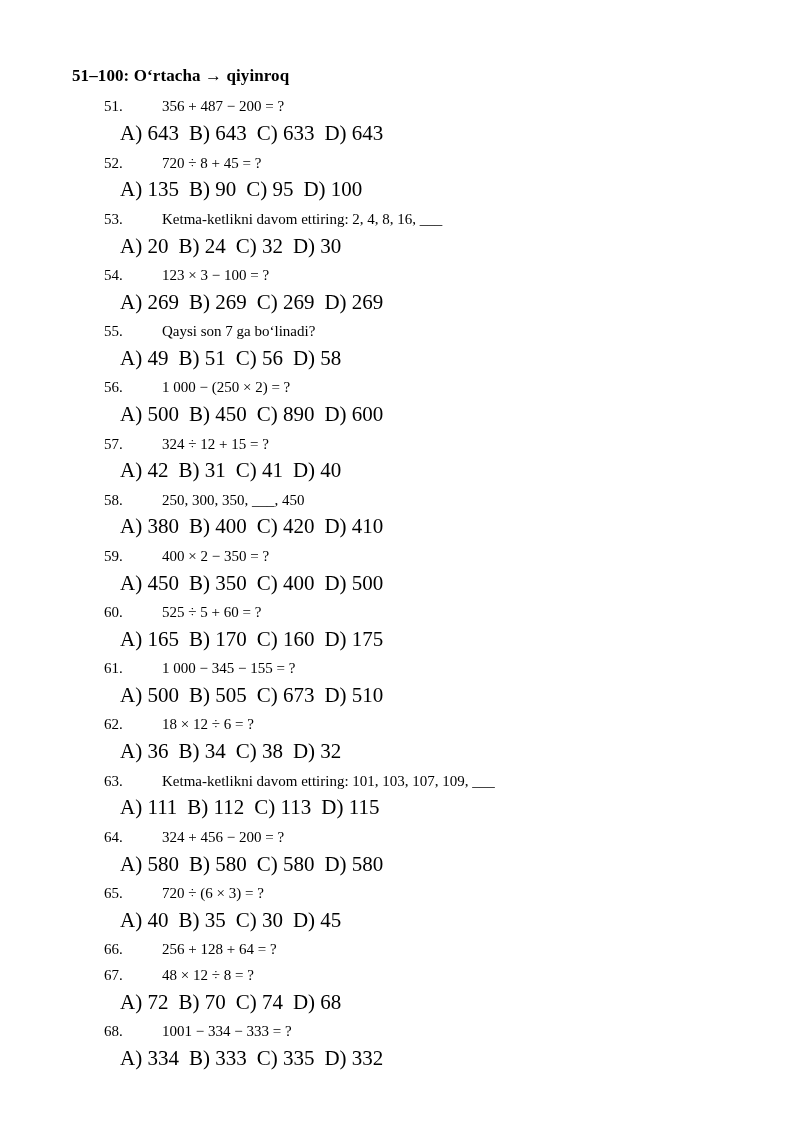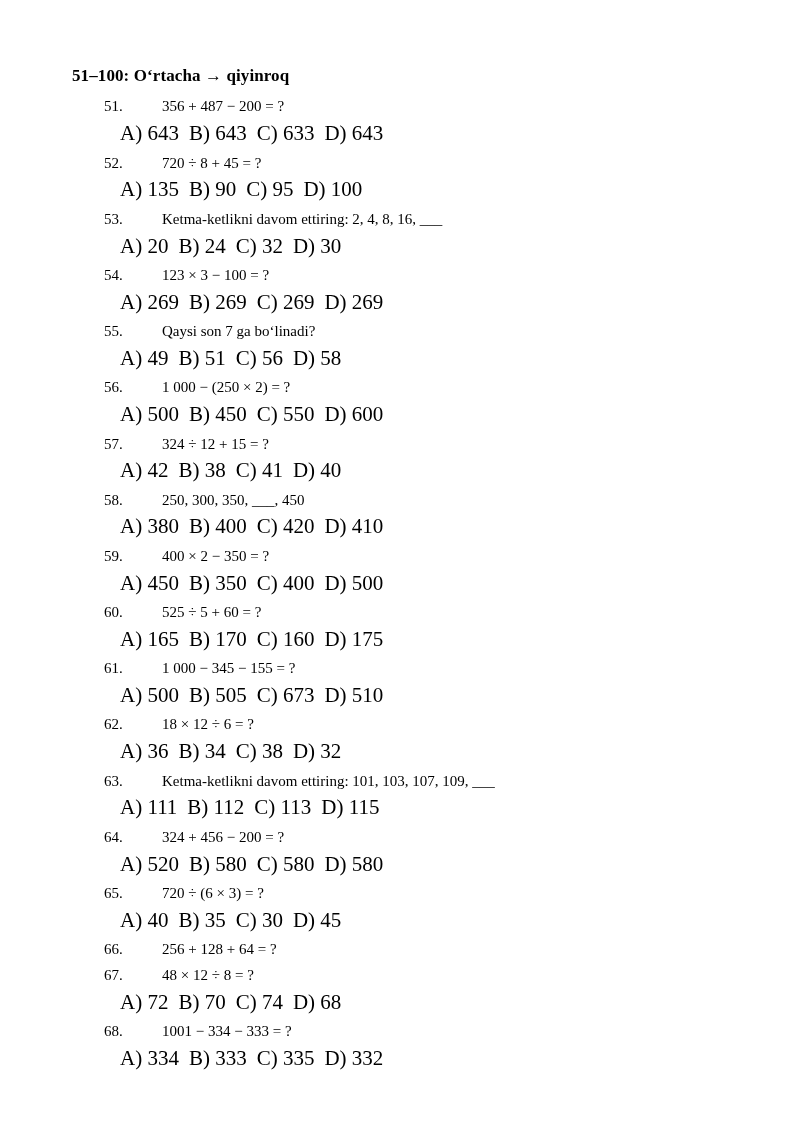--- a/index.html
+++ b/index.html
@@ -92,25 +92,25 @@
         <div class="q-block">
           <div class="q-line"><span class="q-num">54.</span><span class="q-text">123 × 3 − 100 = ?</span></div>
           <div class="opt-line"><span class="opt">A) 269</span><span class="opt-sep">&nbsp;</span><span class="opt">B) 269</span><span class="opt-sep">&nbsp;</span><span class="opt">C) 269</span><span class="opt-sep">&nbsp;</span><span class="opt">D) 269</span></div>
         </div>
         <div class="q-block">
           <div class="q-line"><span class="q-num">55.</span><span class="q-text">Qaysi son 7 ga bo‘linadi?</span></div>
           <div class="opt-line"><span class="opt">A) 49</span><span class="opt-sep">&nbsp;</span><span class="opt">B) 51</span><span class="opt-sep">&nbsp;</span><span class="opt">C) 56</span><span class="opt-sep">&nbsp;</span><span class="opt">D) 58</span></div>
         </div>
         <div class="q-block">
           <div class="q-line"><span class="q-num">56.</span><span class="q-text">1 000 − (250 × 2) = ?</span></div>
-          <div class="opt-line"><span class="opt">A) 500</span><span class="opt-sep">&nbsp;</span><span class="opt">B) 450</span><span class="opt-sep">&nbsp;</span><span class="opt">C) 550</span><span class="opt-sep">&nbsp;</span><span class="opt">D) 600</span></div>
+          <div class="opt-line"><span class="opt">A) 500</span><span class="opt-sep">&nbsp;</span><span class="opt">B) 450</span><span class="opt-sep">&nbsp;</span><span class="opt">C) 890</span><span class="opt-sep">&nbsp;</span><span class="opt">D) 600</span></div>
         </div>
         <div class="q-block">
           <div class="q-line"><span class="q-num">57.</span><span class="q-text">324 ÷ 12 + 15 = ?</span></div>
-          <div class="opt-line"><span class="opt">A) 42</span><span class="opt-sep">&nbsp;</span><span class="opt">B) 38</span><span class="opt-sep">&nbsp;</span><span class="opt">C) 41</span><span class="opt-sep">&nbsp;</span><span class="opt">D) 40</span></div>
+          <div class="opt-line"><span class="opt">A) 42</span><span class="opt-sep">&nbsp;</span><span class="opt">B) 31</span><span class="opt-sep">&nbsp;</span><span class="opt">C) 41</span><span class="opt-sep">&nbsp;</span><span class="opt">D) 40</span></div>
         </div>
         <div class="q-block">
           <div class="q-line"><span class="q-num">58.</span><span class="q-text">250, 300, 350, ___, 450</span></div>
           <div class="opt-line"><span class="opt">A) 380</span><span class="opt-sep">&nbsp;</span><span class="opt">B) 400</span><span class="opt-sep">&nbsp;</span><span class="opt">C) 420</span><span class="opt-sep">&nbsp;</span><span class="opt">D) 410</span></div>
         </div>
         <div class="q-block">
           <div class="q-line"><span class="q-num">59.</span><span class="q-text">400 × 2 − 350 = ?</span></div>
           <div class="opt-line"><span class="opt">A) 450</span><span class="opt-sep">&nbsp;</span><span class="opt">B) 350</span><span class="opt-sep">&nbsp;</span><span class="opt">C) 400</span><span class="opt-sep">&nbsp;</span><span class="opt">D) 500</span></div>
         </div>
         <div class="q-block">
@@ -124,21 +124,21 @@
         <div class="q-block">
           <div class="q-line"><span class="q-num">62.</span><span class="q-text">18 × 12 ÷ 6 = ?</span></div>
           <div class="opt-line"><span class="opt">A) 36</span><span class="opt-sep">&nbsp;</span><span class="opt">B) 34</span><span class="opt-sep">&nbsp;</span><span class="opt">C) 38</span><span class="opt-sep">&nbsp;</span><span class="opt">D) 32</span></div>
         </div>
         <div class="q-block">
           <div class="q-line"><span class="q-num">63.</span><span class="q-text">Ketma-ketlikni davom ettiring: 101, 103, 107, 109, ___</span></div>
           <div class="opt-line"><span class="opt">A) 111</span><span class="opt-sep">&nbsp;</span><span class="opt">B) 112</span><span class="opt-sep">&nbsp;</span><span class="opt">C) 113</span><span class="opt-sep">&nbsp;</span><span class="opt">D) 115</span></div>
         </div>
         <div class="q-block">
           <div class="q-line"><span class="q-num">64.</span><span class="q-text">324 + 456 − 200 = ?</span></div>
-          <div class="opt-line"><span class="opt">A) 520</span><span class="opt-sep">&nbsp;</span><span class="opt">B) 580</span><span class="opt-sep">&nbsp;</span><span class="opt">C) 580</span><span class="opt-sep">&nbsp;</span><span class="opt">D) 580</span></div>
+          <div class="opt-line"><span class="opt">A) 580</span><span class="opt-sep">&nbsp;</span><span class="opt">B) 580</span><span class="opt-sep">&nbsp;</span><span class="opt">C) 580</span><span class="opt-sep">&nbsp;</span><span class="opt">D) 580</span></div>
         </div>
         <div class="q-block">
           <div class="q-line"><span class="q-num">65.</span><span class="q-text">720 ÷ (6 × 3) = ?</span></div>
           <div class="opt-line"><span class="opt">A) 40</span><span class="opt-sep">&nbsp;</span><span class="opt">B) 35</span><span class="opt-sep">&nbsp;</span><span class="opt">C) 30</span><span class="opt-sep">&nbsp;</span><span class="opt">D) 45</span></div>
         </div>
         <div class="q-block">
           <div class="q-line"><span class="q-num">66.</span><span class="q-text">256 + 128 + 64 = ?</span></div>
         </div>
         <div class="q-block">
           <div class="q-line"><span class="q-num">67.</span><span class="q-text">48 × 12 ÷ 8 = ?</span></div>

